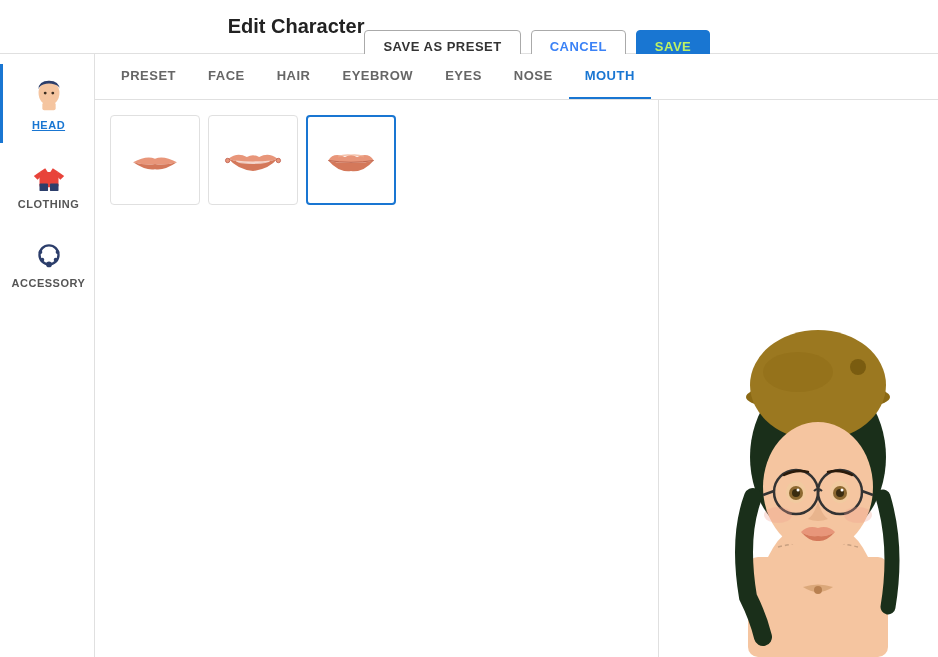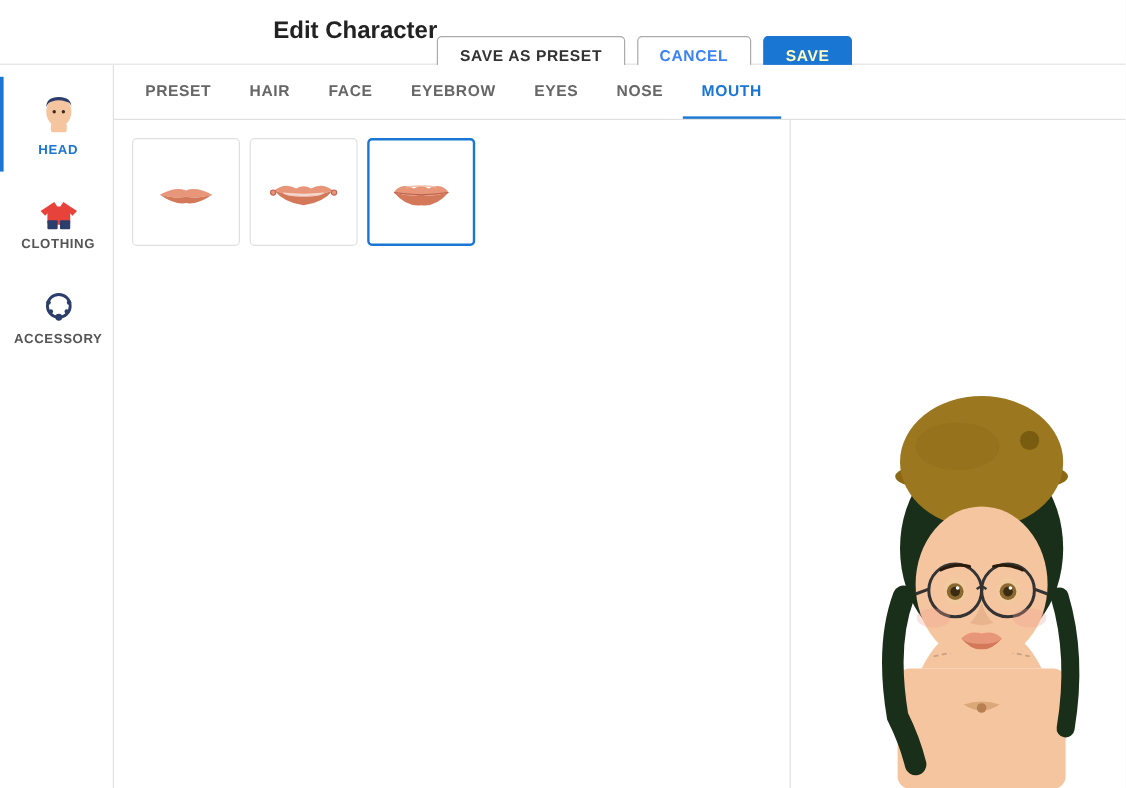--- a/index.html
+++ b/index.html
@@ -49,21 +49,21 @@
       border: none;
       margin-top: 40px;
     }
     .btn-outline {
       background: #fff;
       border: 1.5px solid #aaa;
       color: #3b82f6;
     }
     .btn-primary {
       background: #1976d2;
-      color: #fef9c3;
+      color: #bef264;
       border: 1.5px solid #1976d2;
     }
     .btn-save-preset {
       background: #fff;
       border: 1.5px solid #aaa;
       color: #333;
     }
 
     
     .main-layout {
@@ -91,20 +91,21 @@
       width: 100%;
       border-left: 3px solid transparent;
     }
     .sidebar-item.active {
       border-left: 3px solid #1976d2;
       color: #1976d2;
     }
     .sidebar-item.active .sidebar-label {
       color: #1976d2;
       font-weight: 700;
+      text-decoration: underline;
     }
     .sidebar-label {
       font-size: 11px;
       font-weight: 600;
       color: #555;
       margin-top: 5px;
       letter-spacing: 0.5px;
     }
 
     
@@ -261,22 +262,22 @@
         </svg>
         <span class="sidebar-label">ACCESSORY</span>
       </div>
 
     </div>
 
     <div class="content-area">
 
       <div class="tabs">
         <div class="tab">PRESET</div>
+        <div class="tab">FACE</div>
         <div class="tab">HAIR</div>
-        <div class="tab">FACE</div>
         <div class="tab">EYEBROW</div>
         <div class="tab">EYES</div>
         <div class="tab">NOSE</div>
         <div class="tab active">MOUTH</div>
       </div>
 
       <div style="display:flex; flex:1; overflow:hidden;">
 
         <div class="options-area">
 

